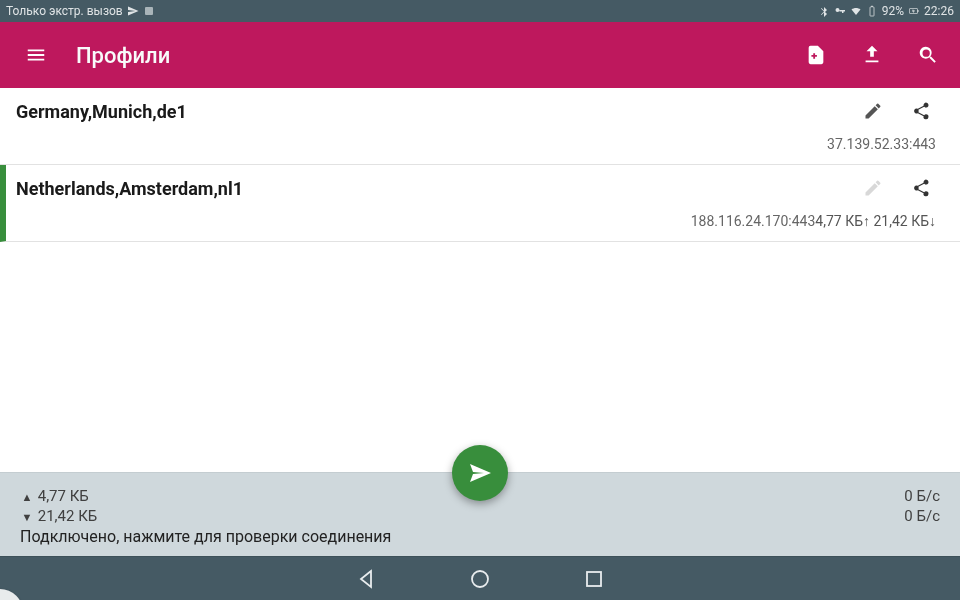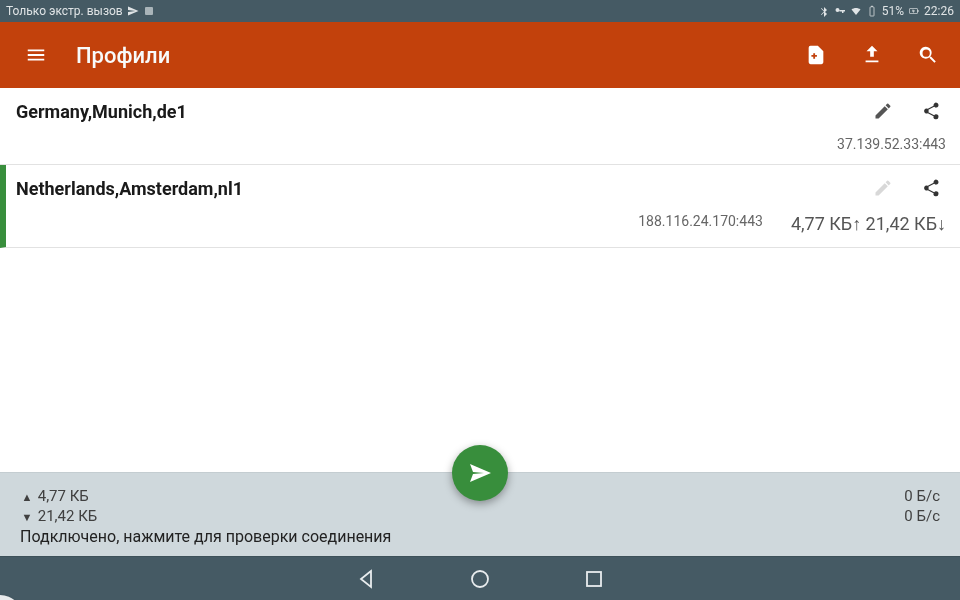--- a/index.html
+++ b/index.html
@@ -6,38 +6,38 @@
   html, body { width: 960px; height: 600px; overflow: hidden; font-family: Roboto, Arial, sans-serif; background: #fff; }
   .root { width: 960px; height: 600px; display: flex; flex-direction: column; position: relative; background:#fff; }
 
   
   .statusbar { height: 22px; background: #455a64; color: #e0e4e6; display: flex; align-items: center; font-size: 12px; padding: 0 6px; justify-content: space-between; }
   .statusbar .left, .statusbar .right { display: flex; align-items: center; gap: 4px; }
   .statusbar svg { width: 12px; height: 12px; fill: #e0e4e6; }
   .sb-icon-box { width:12px; height:12px; display:inline-flex; align-items:center; justify-content:center; }
 
   
-  .appbar { height: 66px; background: #c2410c; color: #fff; display: flex; align-items: center; padding: 0 18px; }
+  .appbar { height: 66px; background: #be185d; color: #fff; display: flex; align-items: center; padding: 0 18px; }
   .appbar .menu-btn { width: 36px; height: 36px; display:flex; align-items:center; justify-content:center; cursor:pointer; }
   .appbar .title { font-size: 22px; font-weight: 500; margin-left: 22px; flex: 1; color:#f8fafa; }
   .appbar .actions { display: flex; gap: 28px; align-items: center; }
   .appbar .action-btn { width: 28px; height: 28px; display:flex; align-items:center; justify-content:center; cursor:pointer; }
   .appbar svg { fill: #fff; }
 
   
   .list { flex: 0 0 auto; }
-  .row { position: relative; border-bottom: 1px solid #e2e2e2; padding: 12px 14px 12px 16px; background:#fff; }
+  .row { position: relative; border-bottom: 1px solid #e2e2e2; padding: 12px 24px 12px 16px; background:#fff; }
   .row .head { display: flex; align-items: center; }
   .row .name { font-size: 18px; font-weight: 700; color: #1a1a1a; flex:1; }
   .row .icons { display:flex; gap: 26px; align-items:center; margin-right:4px; }
   .row .icons .ico { width:22px; height:22px; display:flex; align-items:center; justify-content:center; cursor:pointer; }
   .row .sub { margin-top: 14px; font-size: 14px; color: #666; display:flex; justify-content:flex-end; }
   .row.active { border-left: 6px solid #388e3c; padding-left:10px; }
   .row.active .icons svg.edit { fill:#d8d8d8; }
-  .traffic { color:#555; font-size:18px;margin-left:28px; }
+  .traffic { color:#555; font-size:14px; }
 
   .mid-space { flex:1; background:#fff; position:relative; }
 
   
   .bottom-panel { background:#cfd8dc; padding: 14px 20px 10px; color:#333; position:relative; border-top:1px solid #c4cdd1; }
   .bottom-panel .line { display:flex; justify-content:space-between; font-size:15px; margin-bottom:2px; color:#404040;}
   .bottom-panel .status-text { font-size:16px; color:#222; margin-top:2px;}
   .tri { font-size:11px; display:inline-block; width:14px; text-align:center;}
 
   
@@ -85,21 +85,21 @@
       <span class="sb-icon-box">
         <svg viewBox="0 0 24 24">
             <path d="M12 20l9-11c-5-4-13-4-18 0l9 11z"></path>
           </svg>
       </span>
       <span class="sb-icon-box">
         <svg viewBox="0 0 24 24">
             <path d="M15 4h-2V2h-2v2H9a1 1 0 0 0-1 1v16a1 1 0 0 0 1 1h6a1 1 0 0 0 1-1V5a1 1 0 0 0-1-1z" fill="none" stroke="#e0e4e6" stroke-width="1.5"></path>
           </svg>
       </span>
-      <span>51%</span>
+      <span>92%</span>
       <span class="sb-icon-box">
         <svg viewBox="0 0 24 24">
             <rect x="3" y="7" width="16" height="10" rx="1" fill="none" stroke="#e0e4e6" stroke-width="1.3"></rect>
             <rect x="19" y="10" width="2" height="4" fill="#e0e4e6"></rect>
             <path d="M10 8l-2 5h3l-1 4 4-6h-3z" fill="#e0e4e6"></path>
           </svg>
       </span>
       <span>22:26</span>
     </div>
   </div>

